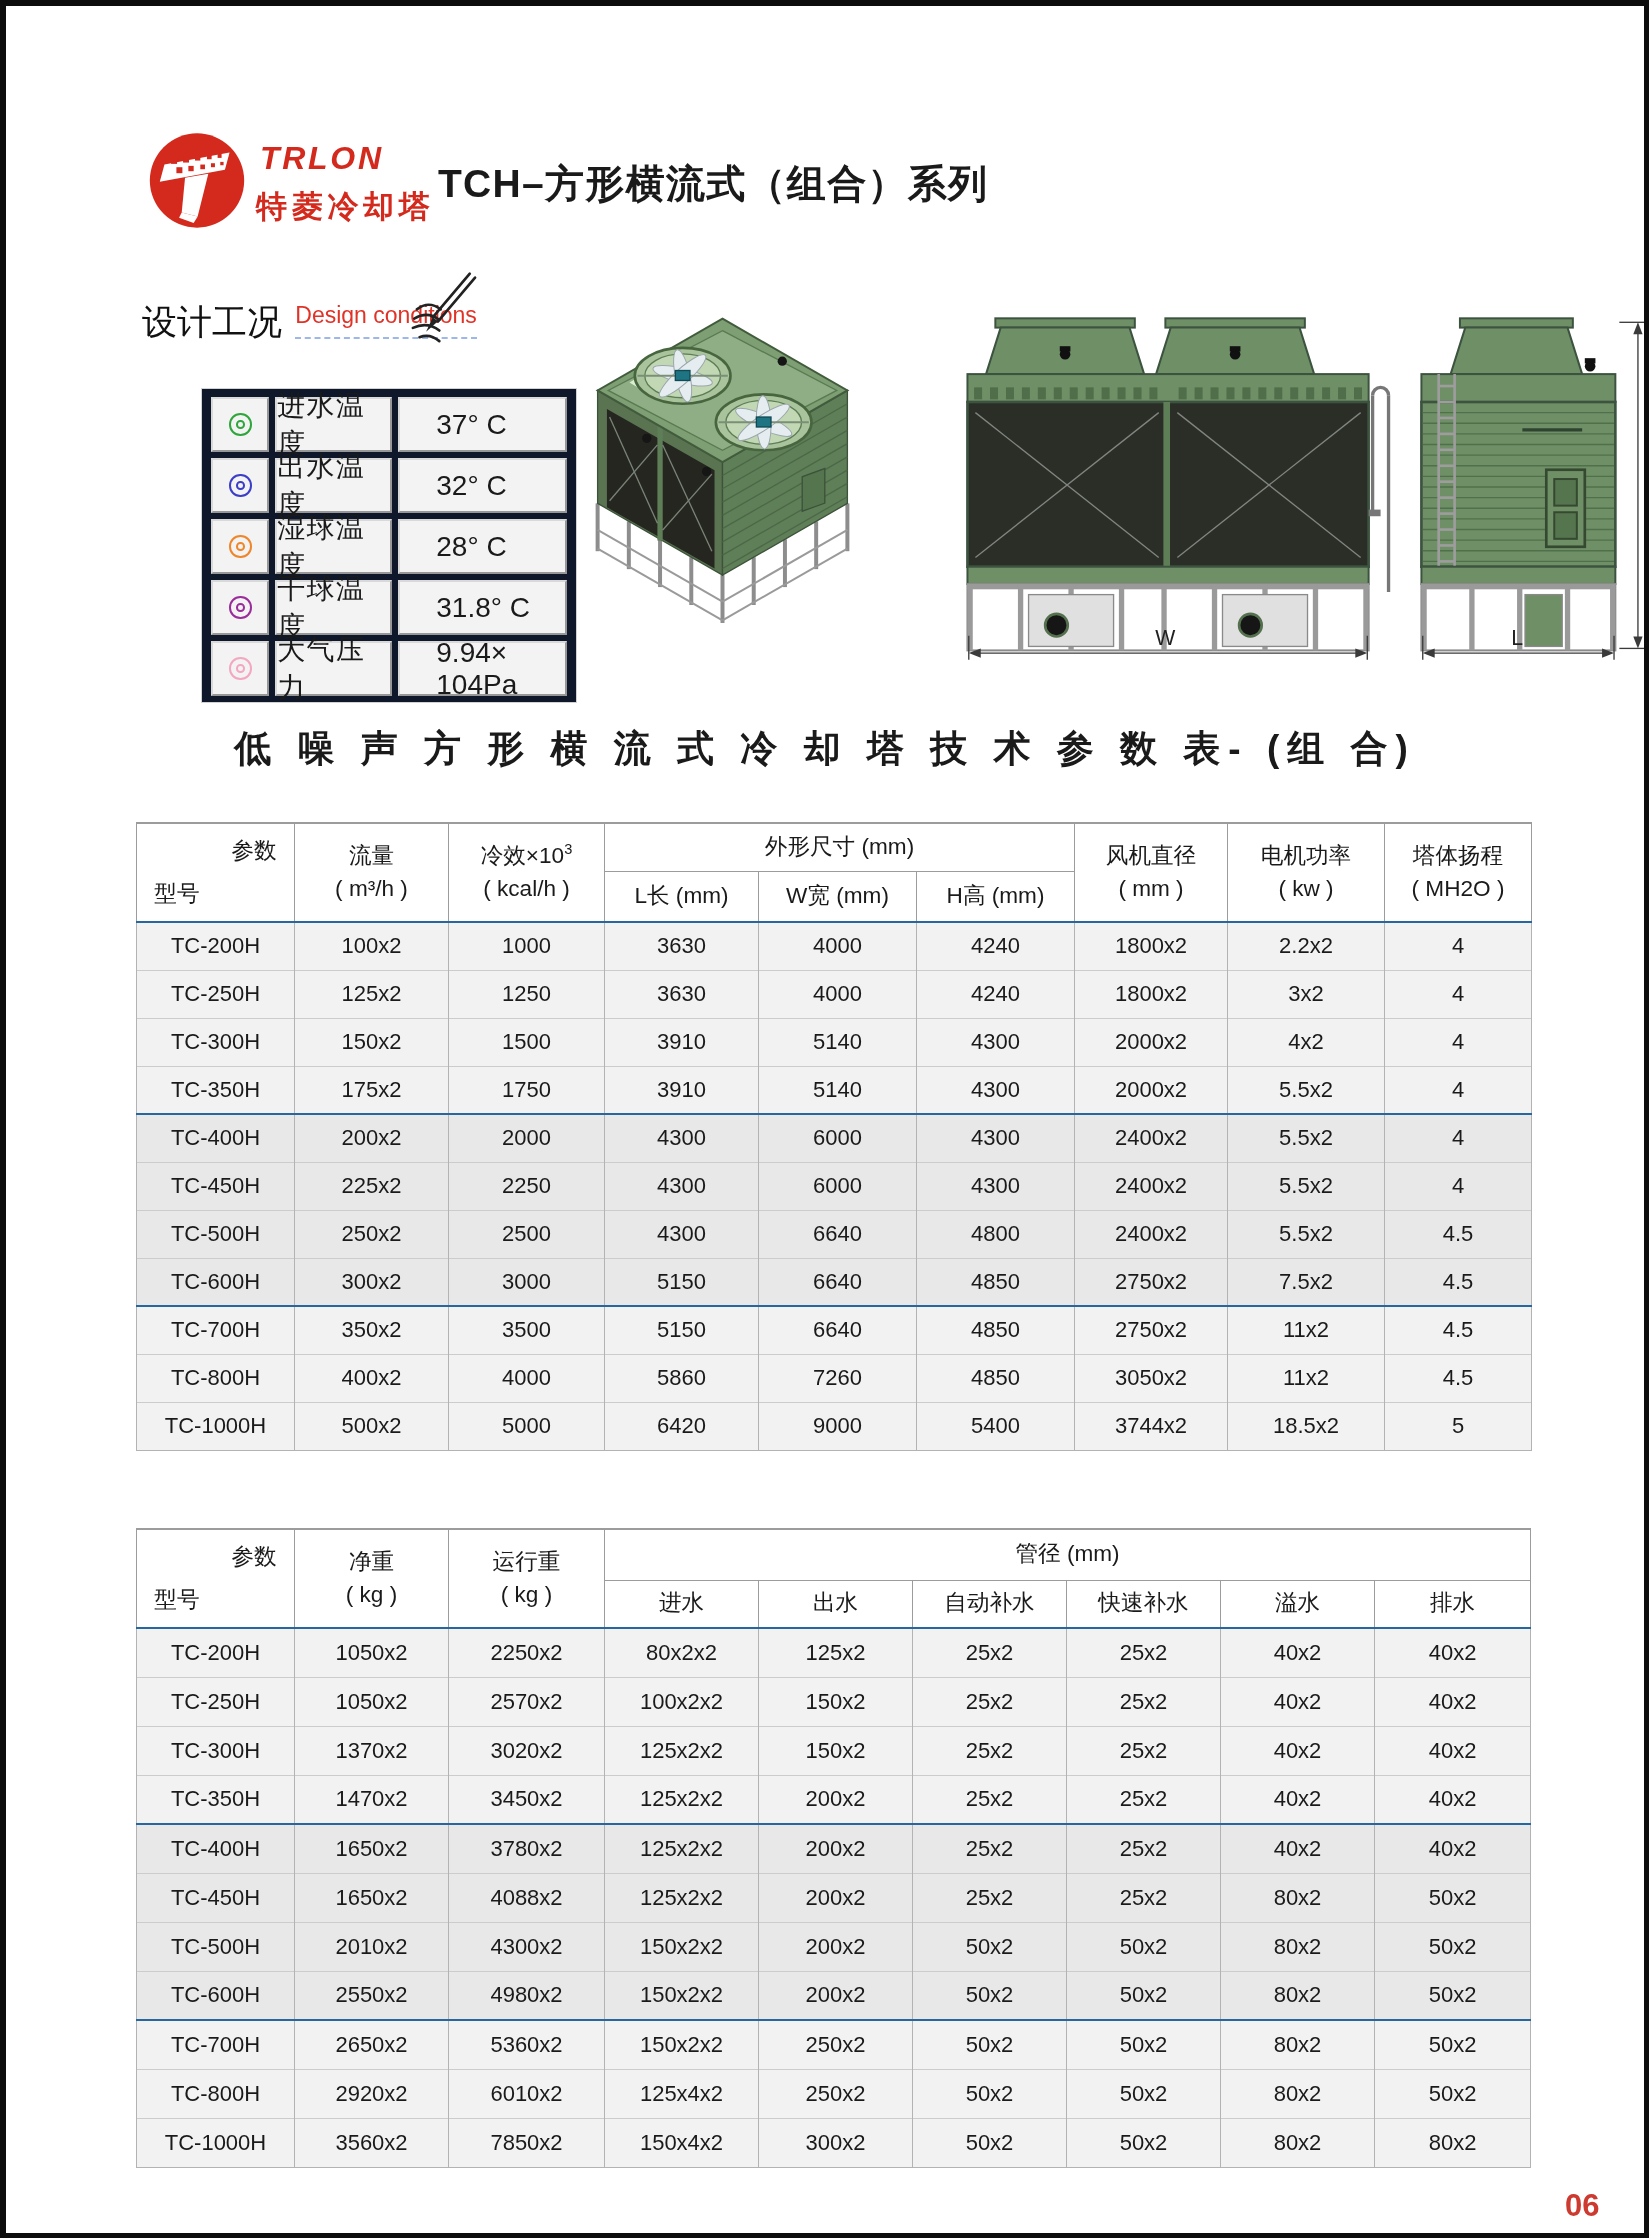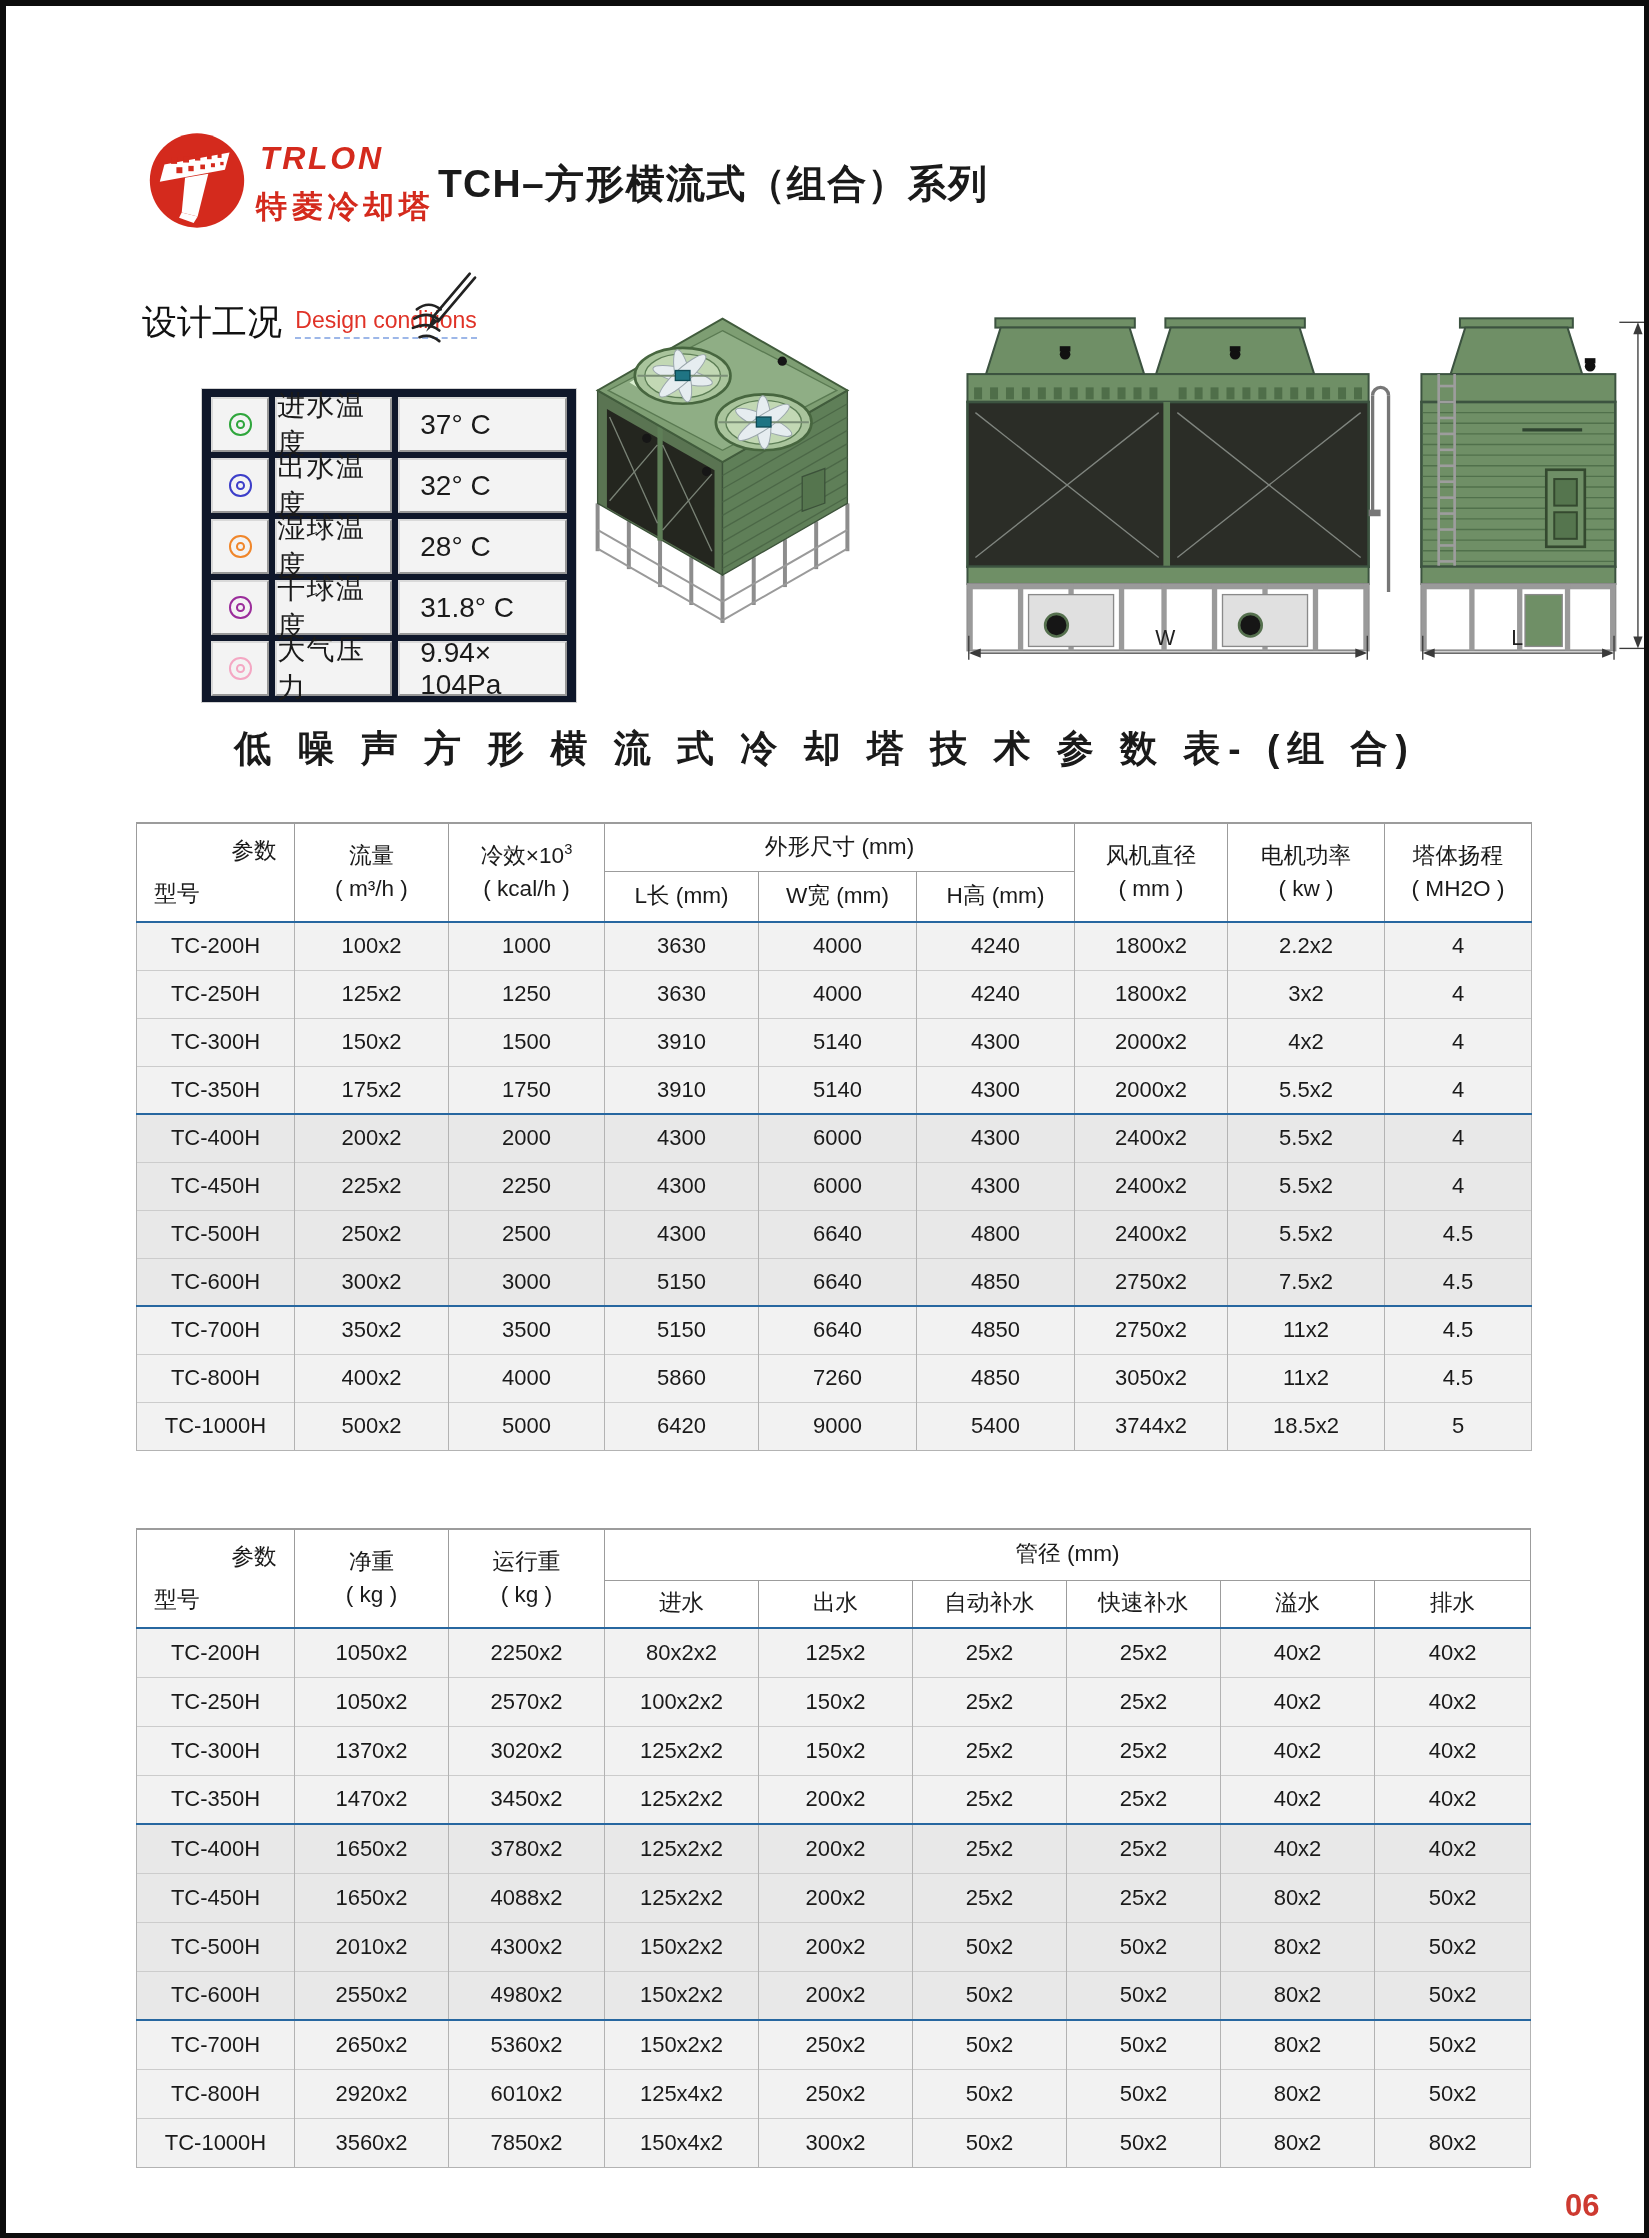--- a/index.html
+++ b/index.html
@@ -9,31 +9,31 @@
     font-family:"Liberation Sans","DejaVu Sans",sans-serif;color:#1a1a1a;
   }
   .abs{position:absolute;}
 
   
   .brand-name{color:#d42a1d;font-weight:bold;font-style:italic;font-size:32px;letter-spacing:2.7px;line-height:1;}
   .brand-sub{color:#d42a1d;font-weight:bold;font-size:31px;letter-spacing:4.7px;line-height:1;}
   .doc-title{font-size:39px;font-weight:bold;letter-spacing:1.3px;line-height:1;}
 
   
-  .dc-head{display:flex;align-items:flex-end;}
+  .dc-head{display:flex;}
   .dc-cn{font-size:35px;color:#111;line-height:1;}
   .dc-en{font-size:23px;color:#e03227;line-height:1;margin-left:13.3px;padding-bottom:5.3px;border-bottom:2px dashed #9db7e8;}
   .cond-panel{background:#0f172a;border:0.7px solid #d2d2d2;padding:8px 9.3px;box-sizing:border-box;}
   .cond-row{display:flex;gap:6px;height:55px;margin-bottom:6px;}
   .cond-row:last-child{margin-bottom:8px;}
   .cond-cell{background:#f3f3f3;border:2px solid;border-color:#d9d9d9 #979797 #979797 #d9d9d9;
     display:flex;align-items:center;box-sizing:border-box;}
   .cond-icon{width:58px;justify-content:center;}
   .cond-label{width:117px;justify-content:center;font-size:28px;letter-spacing:1.3px;}
-  .cond-value{flex:1;padding-left:20px;font-size:28px;}
+  .cond-value{flex:1;padding-left:36px;font-size:28px;}
   .ring{width:18.6px;height:18.6px;border-radius:50%;border:2.7px solid #888;display:flex;align-items:center;justify-content:center;}
   .ring i{display:block;width:4.7px;height:4.7px;border-radius:50%;border:2px solid #888;}
 
   
   .sec-title{font-size:37px;font-weight:bold;letter-spacing:8px;text-align:center;}
   .sec-sub{font-size:23px;text-align:center;letter-spacing:0px;font-stretch:condensed;}
 
   
   table.spec{border-collapse:collapse;table-layout:fixed;width:1395px;background:#fff;}
   table.spec th{background:#ffffff;font-weight:normal;font-size:22.6px;border:0.7px solid #9c9c9c;padding:0;line-height:1.45;}

